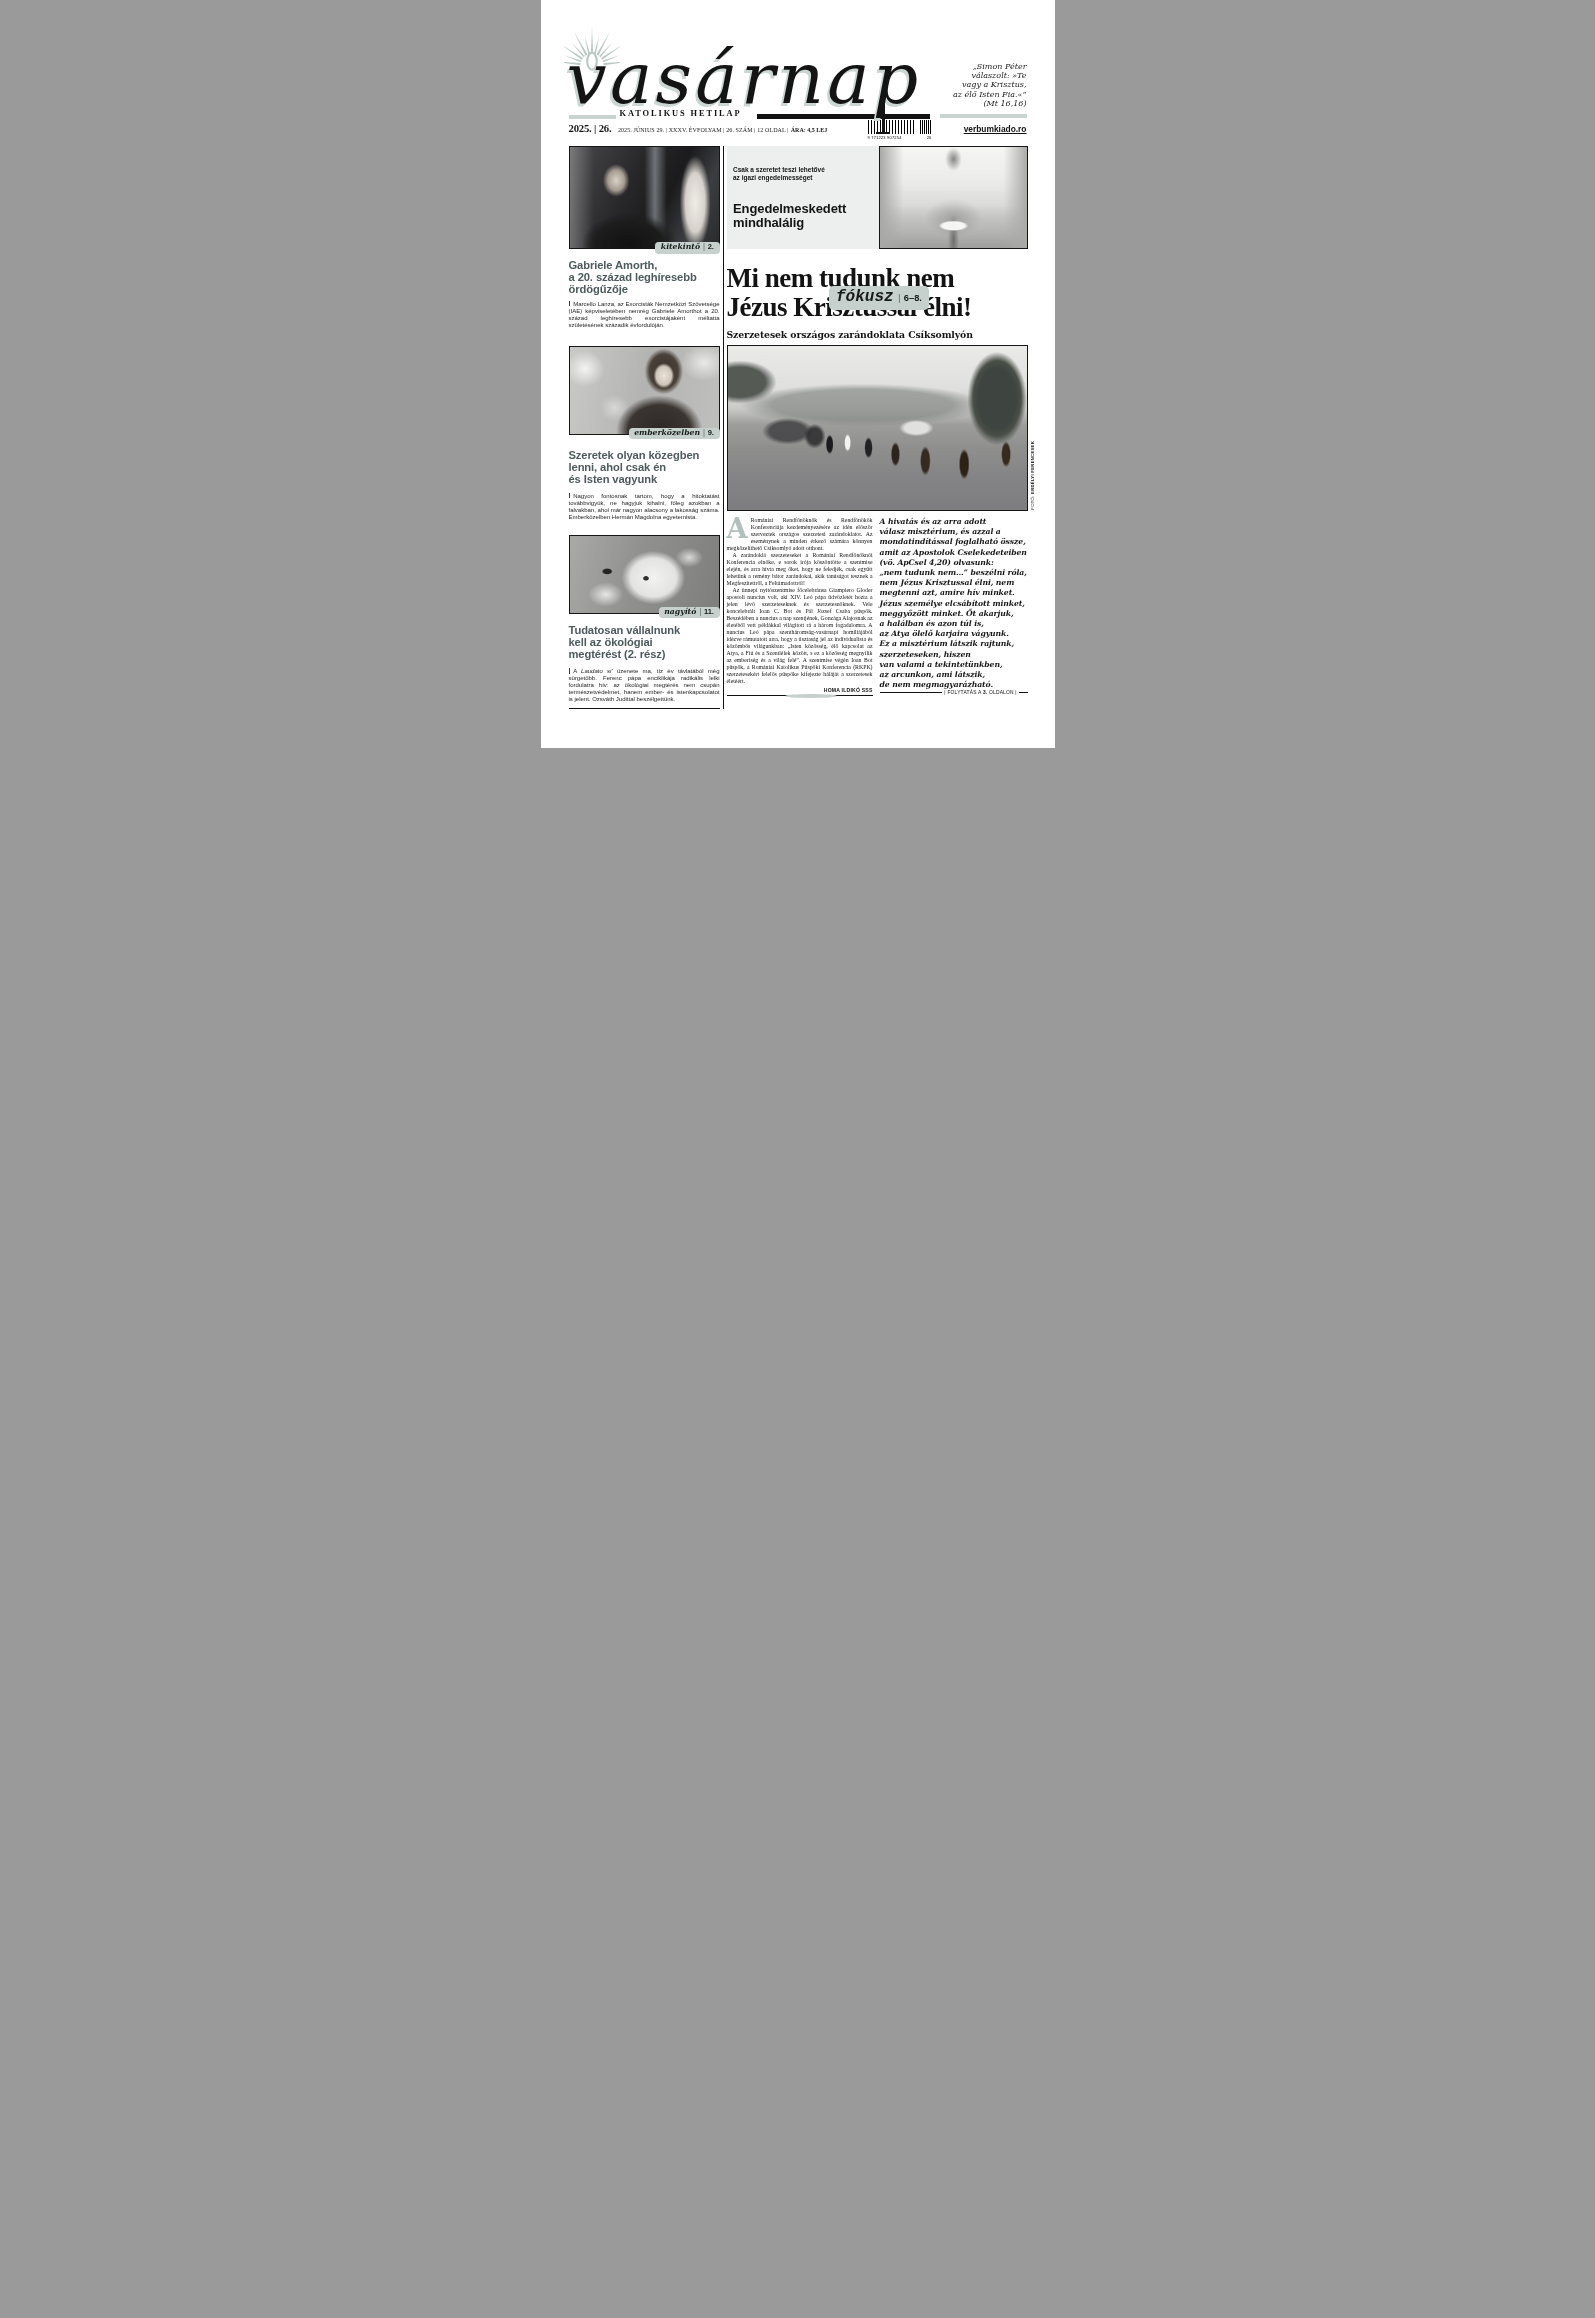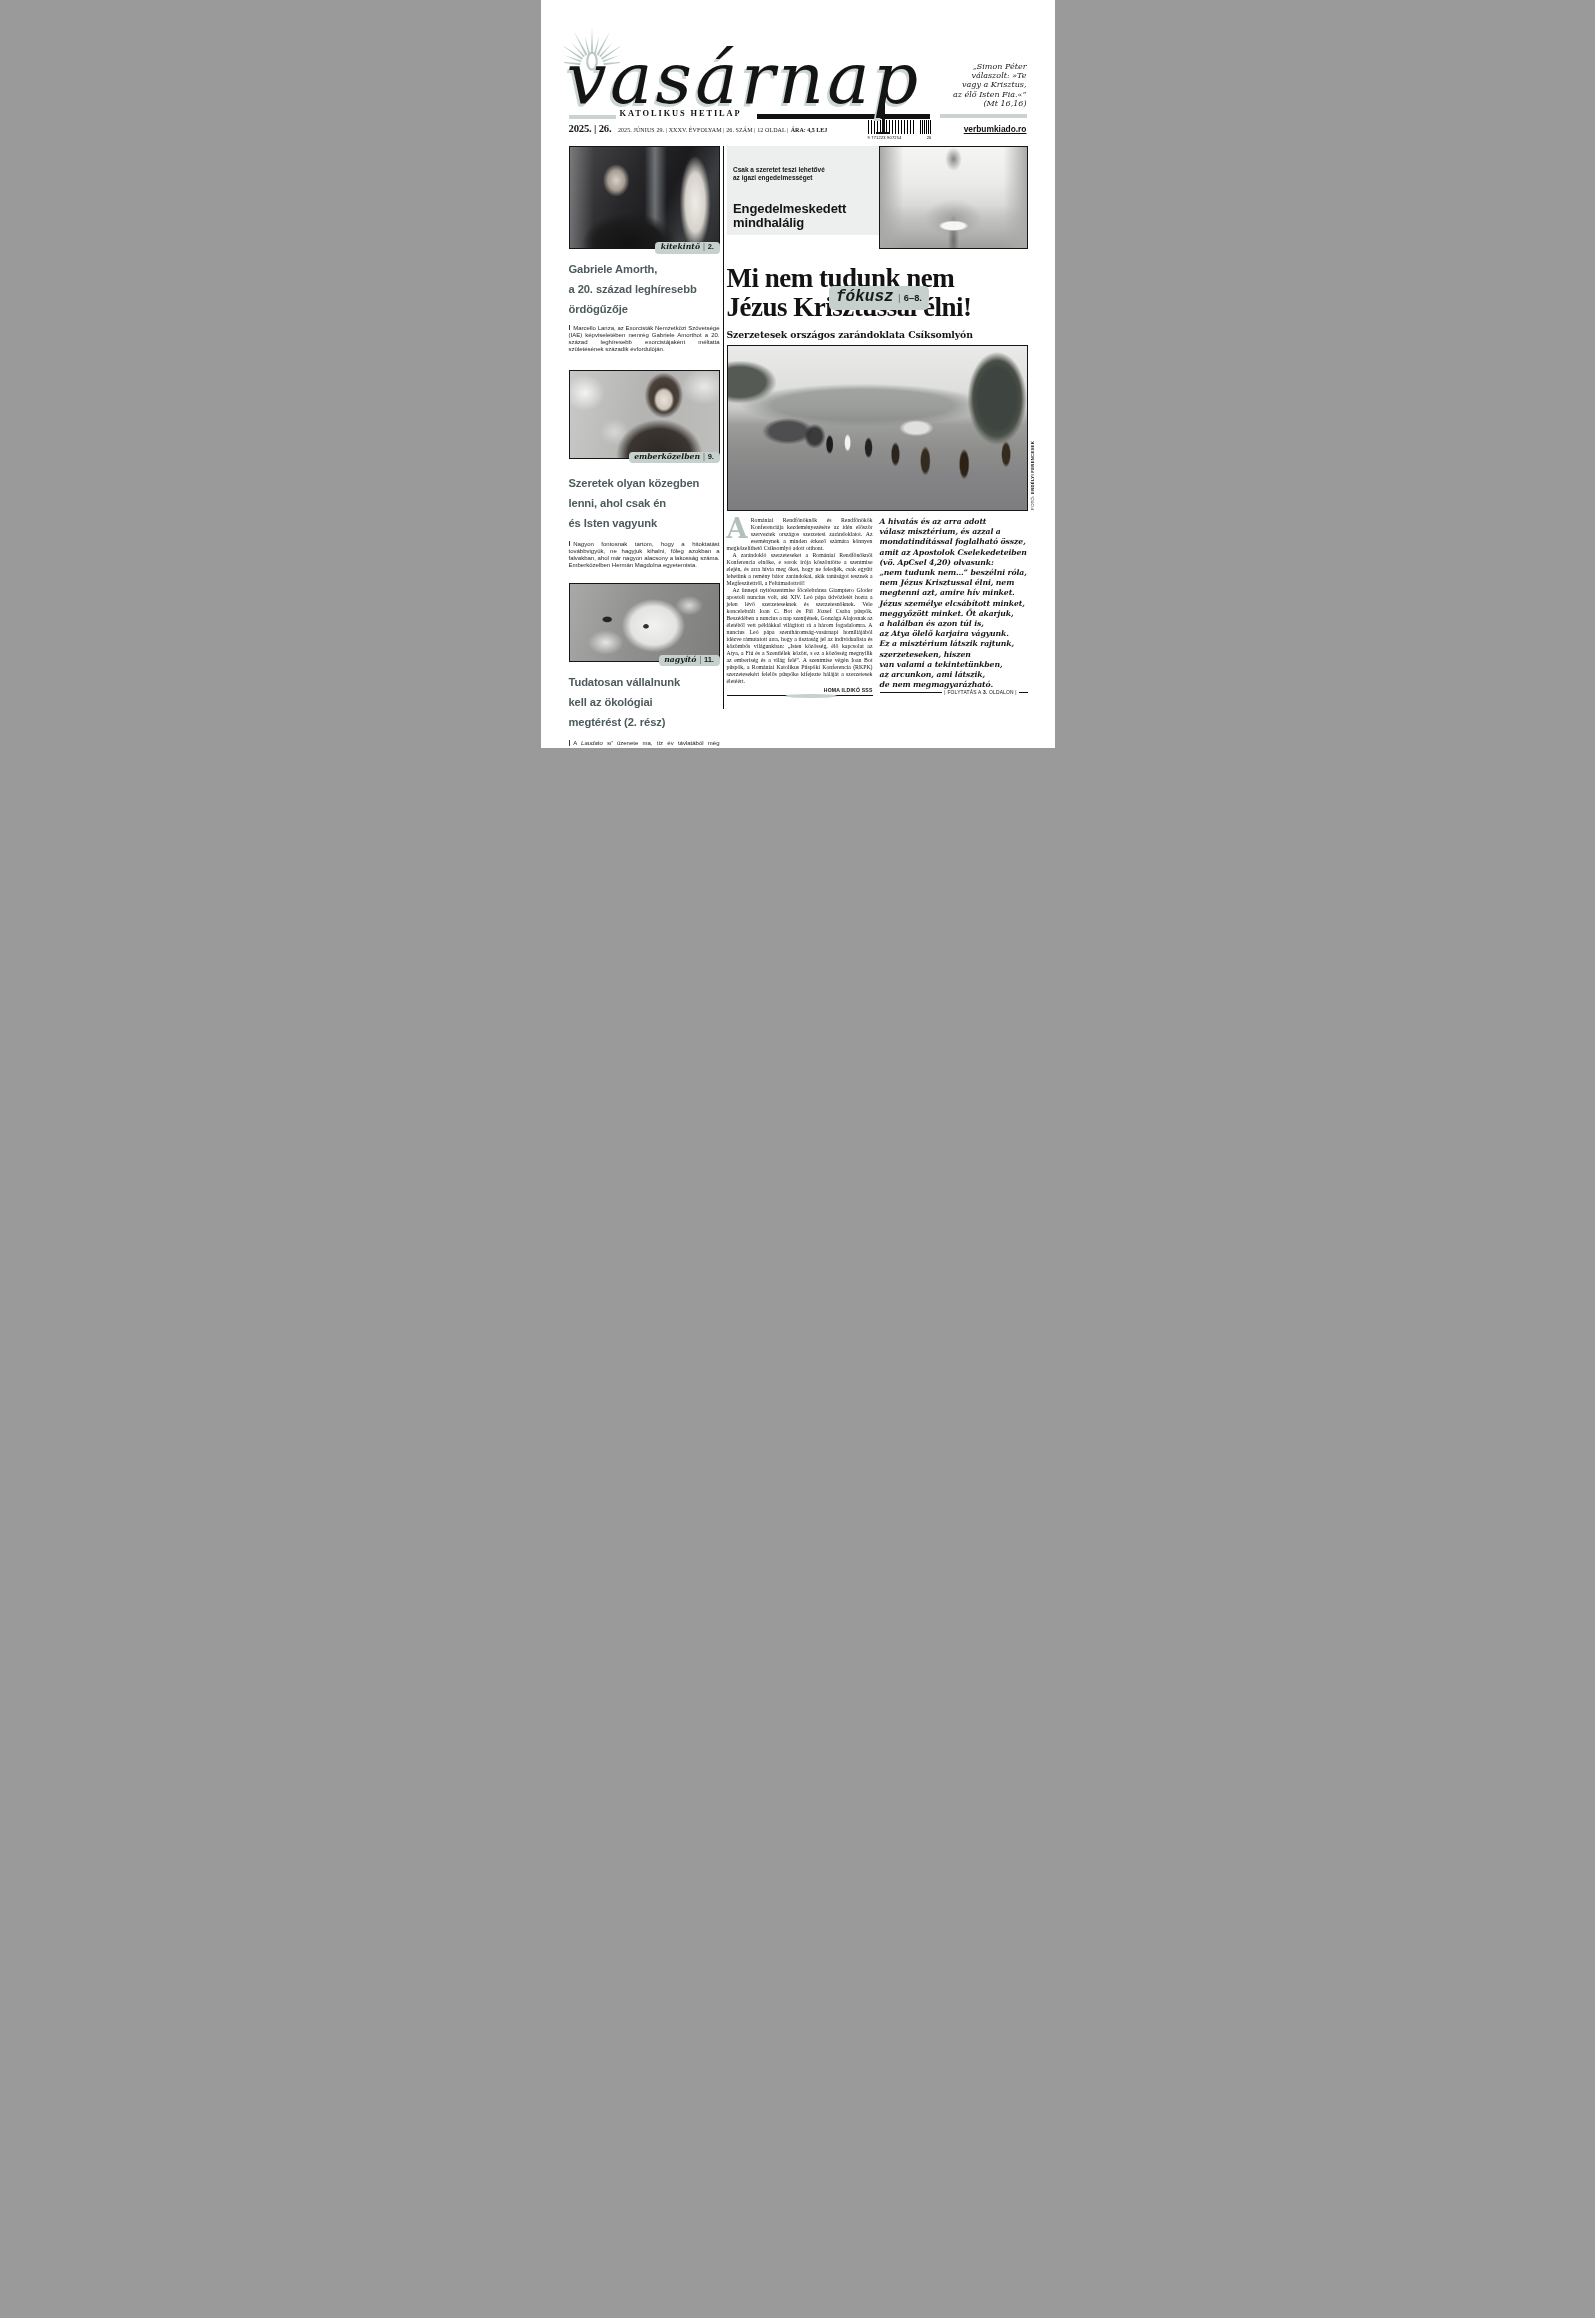--- a/index.html
+++ b/index.html
@@ -131,32 +131,32 @@
   }
   .badge .lbl { font-family:"DejaVu Serif", serif; font-style:italic; font-weight:bold; font-size:7.7px; color:#161a19; }
   .badge .sep { font-family:"Liberation Serif", serif; font-weight:normal; font-size:7.5px; margin:0 2.8px 0 3.3px; color:#161a19; }
   .badge .pg  { font-weight:bold; font-size:7.5px; color:#161a19; }
   .badge-fokusz { left:102px; right:auto; top:96px; bottom:auto; padding:1.9px 7.5px 3.3px; border-radius:4.7px; }
   .badge-fokusz .lbl { font-size:16px;font-family:Liberation Mono, monospace; }
   .badge-fokusz .sep { font-size:9.3px; margin:0 3.7px 0 4.7px; }
   .badge-fokusz .pg  { font-size:9.3px; }
   
   .art-title {
-    margin-top:10.3px; font-weight:bold; font-size:11.2px; line-height:20px;
+    margin-top:10.3px; font-weight:bold; font-size:11.2px; line-height:12px;
     color:#4d5a5c; white-space:pre-line; letter-spacing:-0.1px;
   }
   .lead { margin-top:5.6px; font-size:6px; line-height:6.9px; text-align:justify; color:#1d1d1d; }
   .marker { display:inline-block; width:1.9px; height:5.1px; background:#2e3c3a; margin-right:2.8px; }
   .leftcol .mt30 { margin-top:14px; }
   .leftcol .mt36 { margin-top:17px; }
   .leftcol .mt18 { margin-top:8.4px; }
   .leftrule { margin-top:4.7px; border-top:0.9px solid #111; }
   
   .row1 { position:relative; height:103px; }
-  .teaser-box { position:absolute; left:0; top:0; width:152px; height:89px; background:#ecefee; }
+  .teaser-box { position:absolute; left:0; top:0; width:152px; height:103px; background:#ecefee; }
   .teaser-kicker { position:absolute; left:6.5px; top:19.6px; font-weight:bold; font-size:6.5px; line-height:8.2px; white-space:pre-line; color:#141414; }
   .teaser-title  { position:absolute; left:6.5px; top:56px; font-weight:bold; font-size:13px; line-height:14px; white-space:pre-line; color:#141414; letter-spacing:-0.1px; }
   .row1 .photo-church { position:absolute; left:152px; top:0; }
   
   .main-headline {
     margin-top:15px; font-family:"Liberation Serif", serif; font-weight:bold;
     font-size:27px; line-height:29.4px; letter-spacing:-0.5px; color:#131313; white-space:pre-line;
   }
   .main-subhead {
     margin-top:6.5px; font-family:"DejaVu Serif", serif; font-weight:bold;

